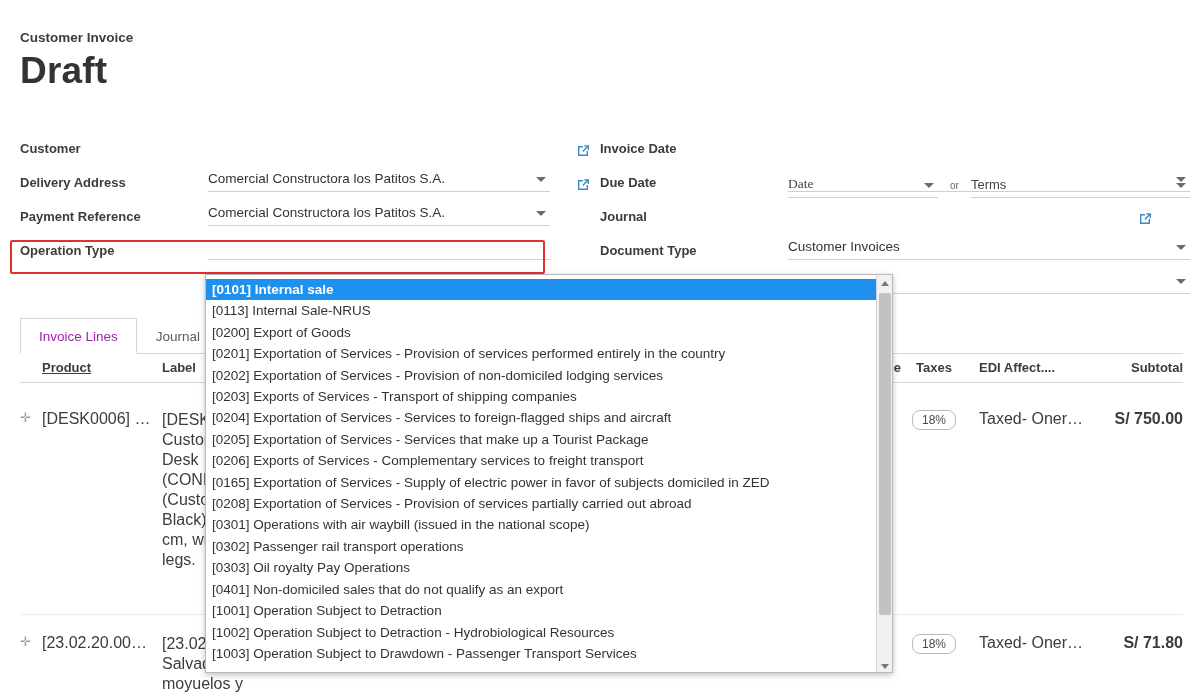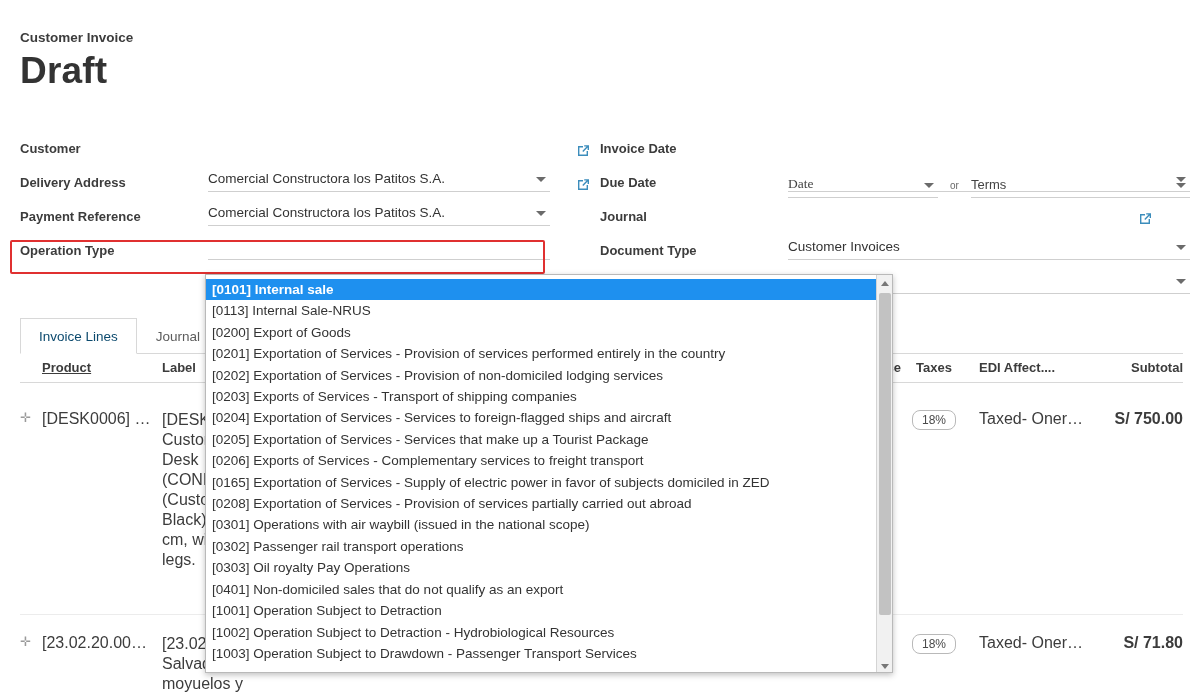--- a/index.html
+++ b/index.html
@@ -113,21 +113,21 @@
     width: 1163px;
   }
   .tab {
     padding: 10px 18px 9px 18px;
     font-size: 13.5px;
     color: #5c5c5c;
     border: 1px solid transparent;
     border-bottom: none;
   }
   .tab.active {
-    color: #0c4a6e;
+    color: #a21caf;
     border-color: #d8d8d8;
     border-bottom: 1px solid #ffffff;
     background: #ffffff;
     margin-bottom: -1px;
   }
 
   
   .table {
     position: absolute;
     left: 20px; top: 360px;

